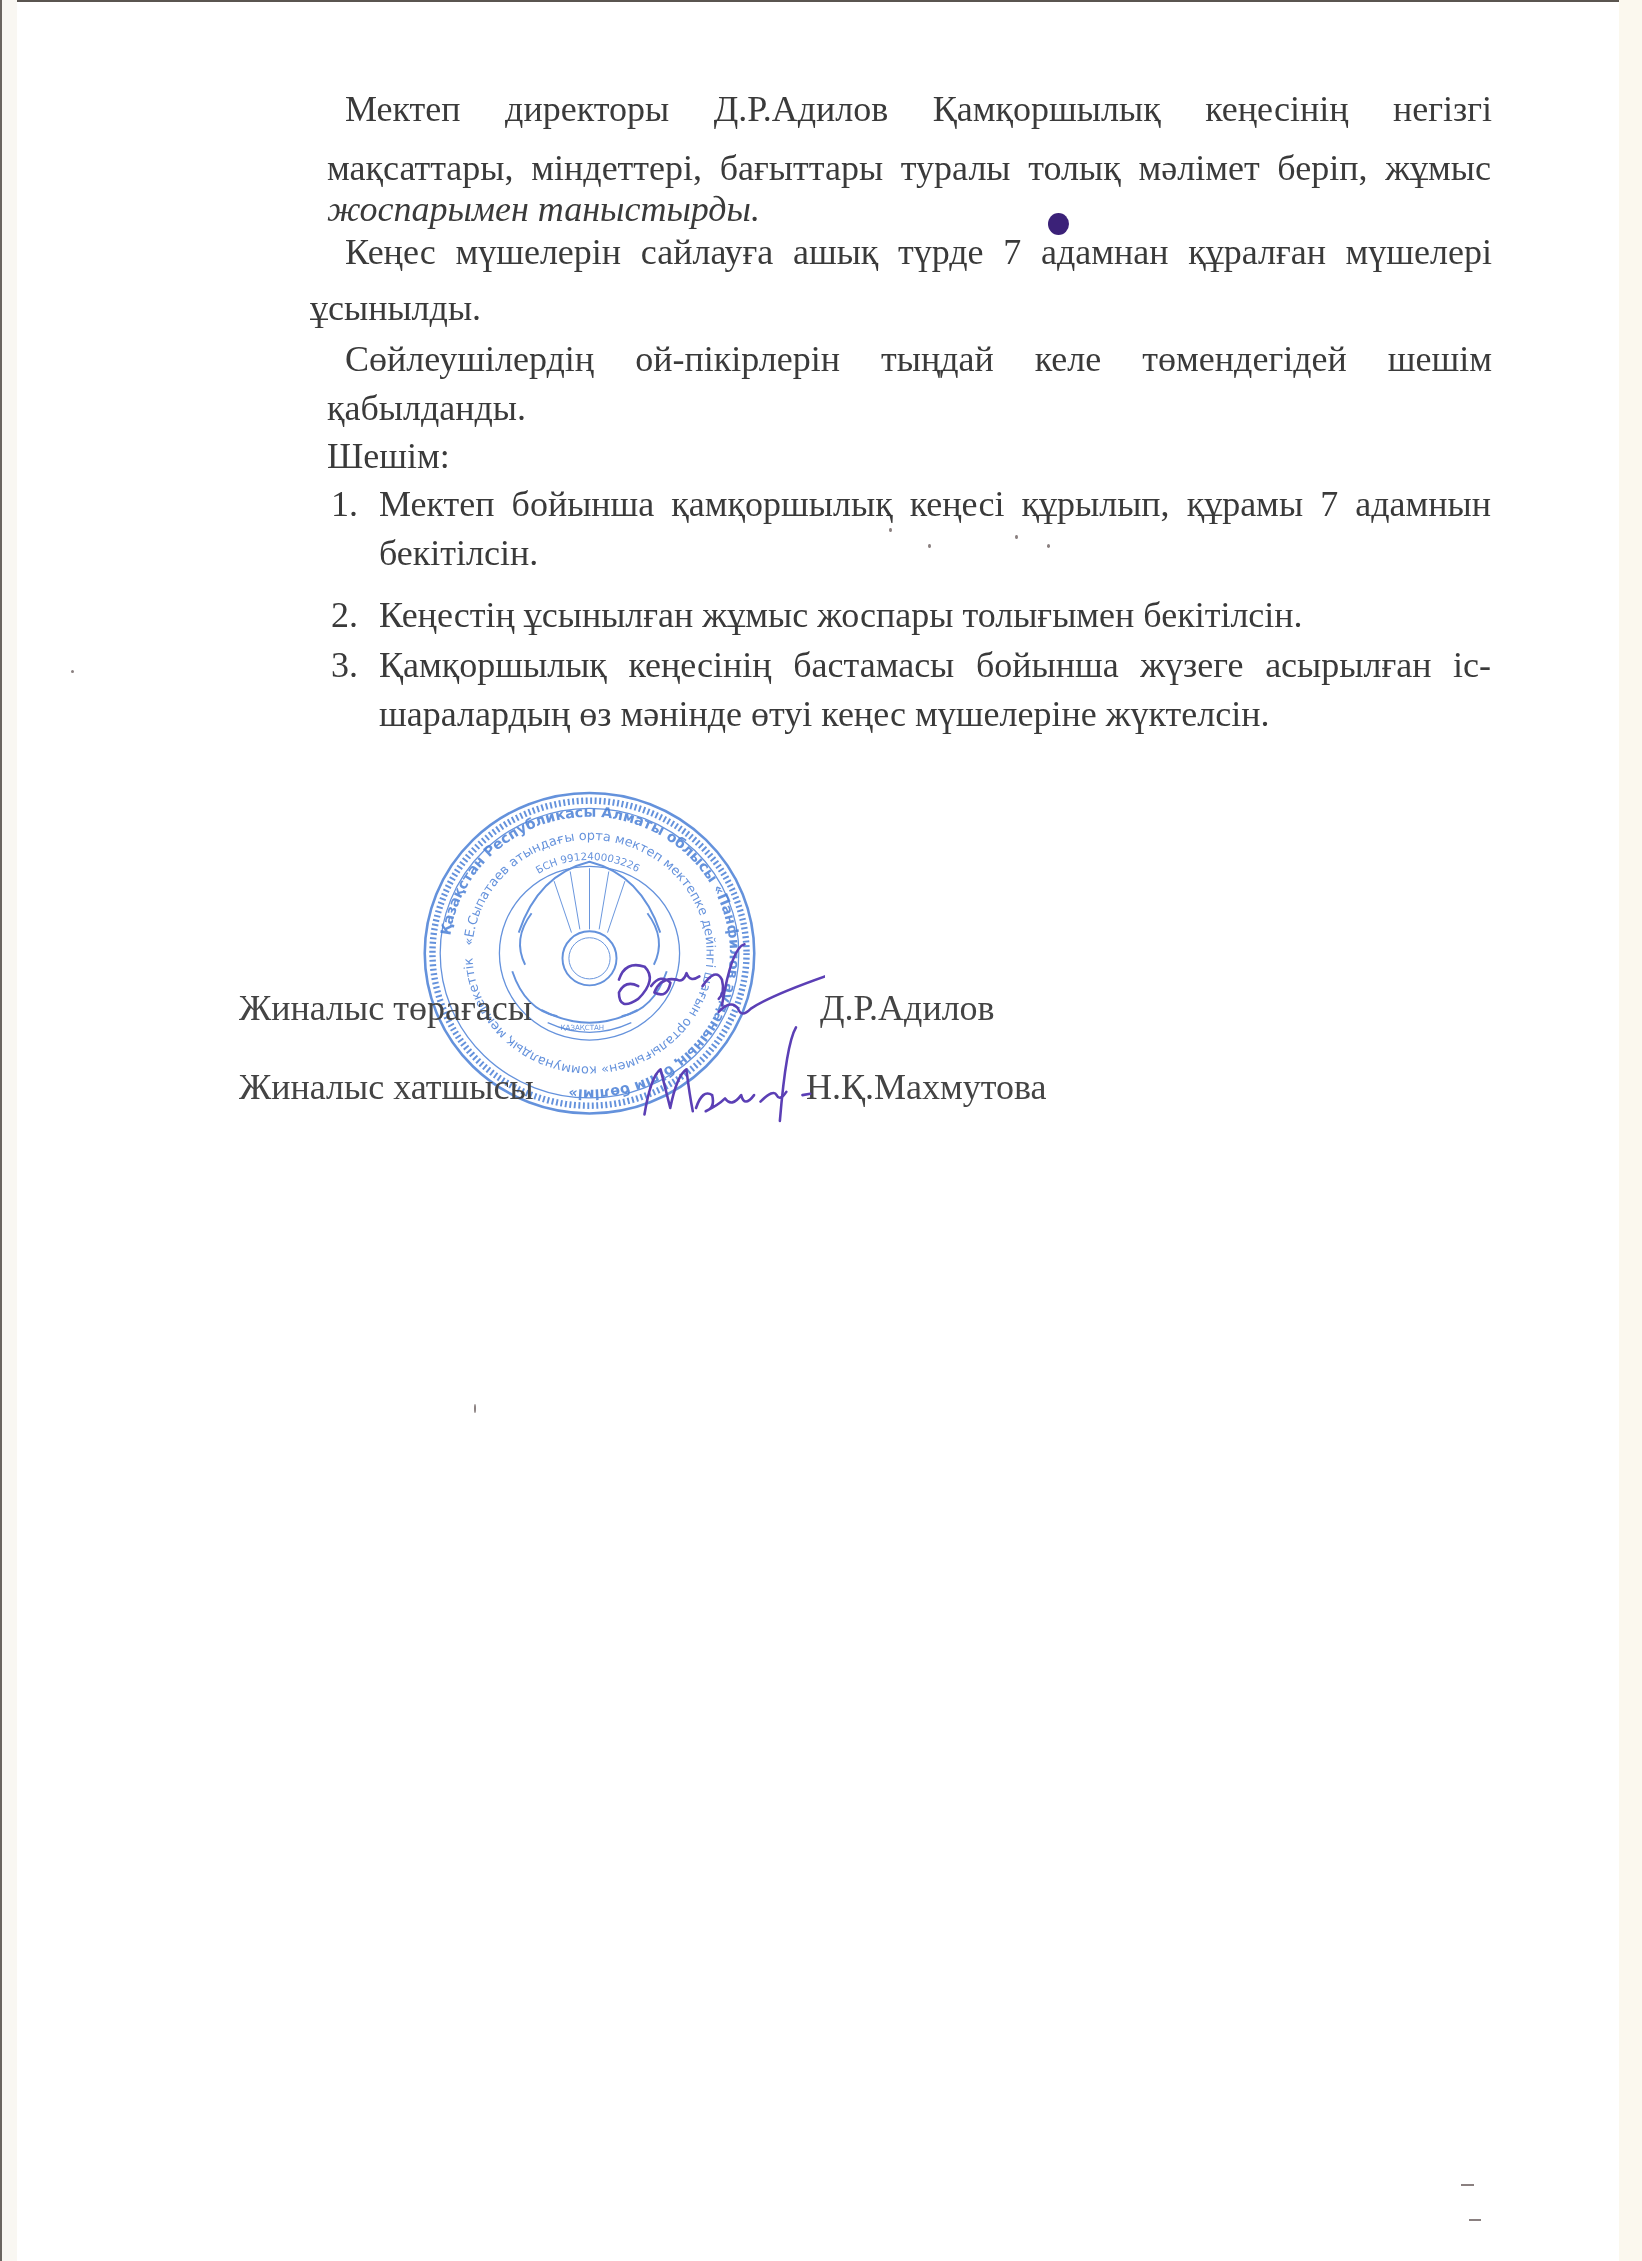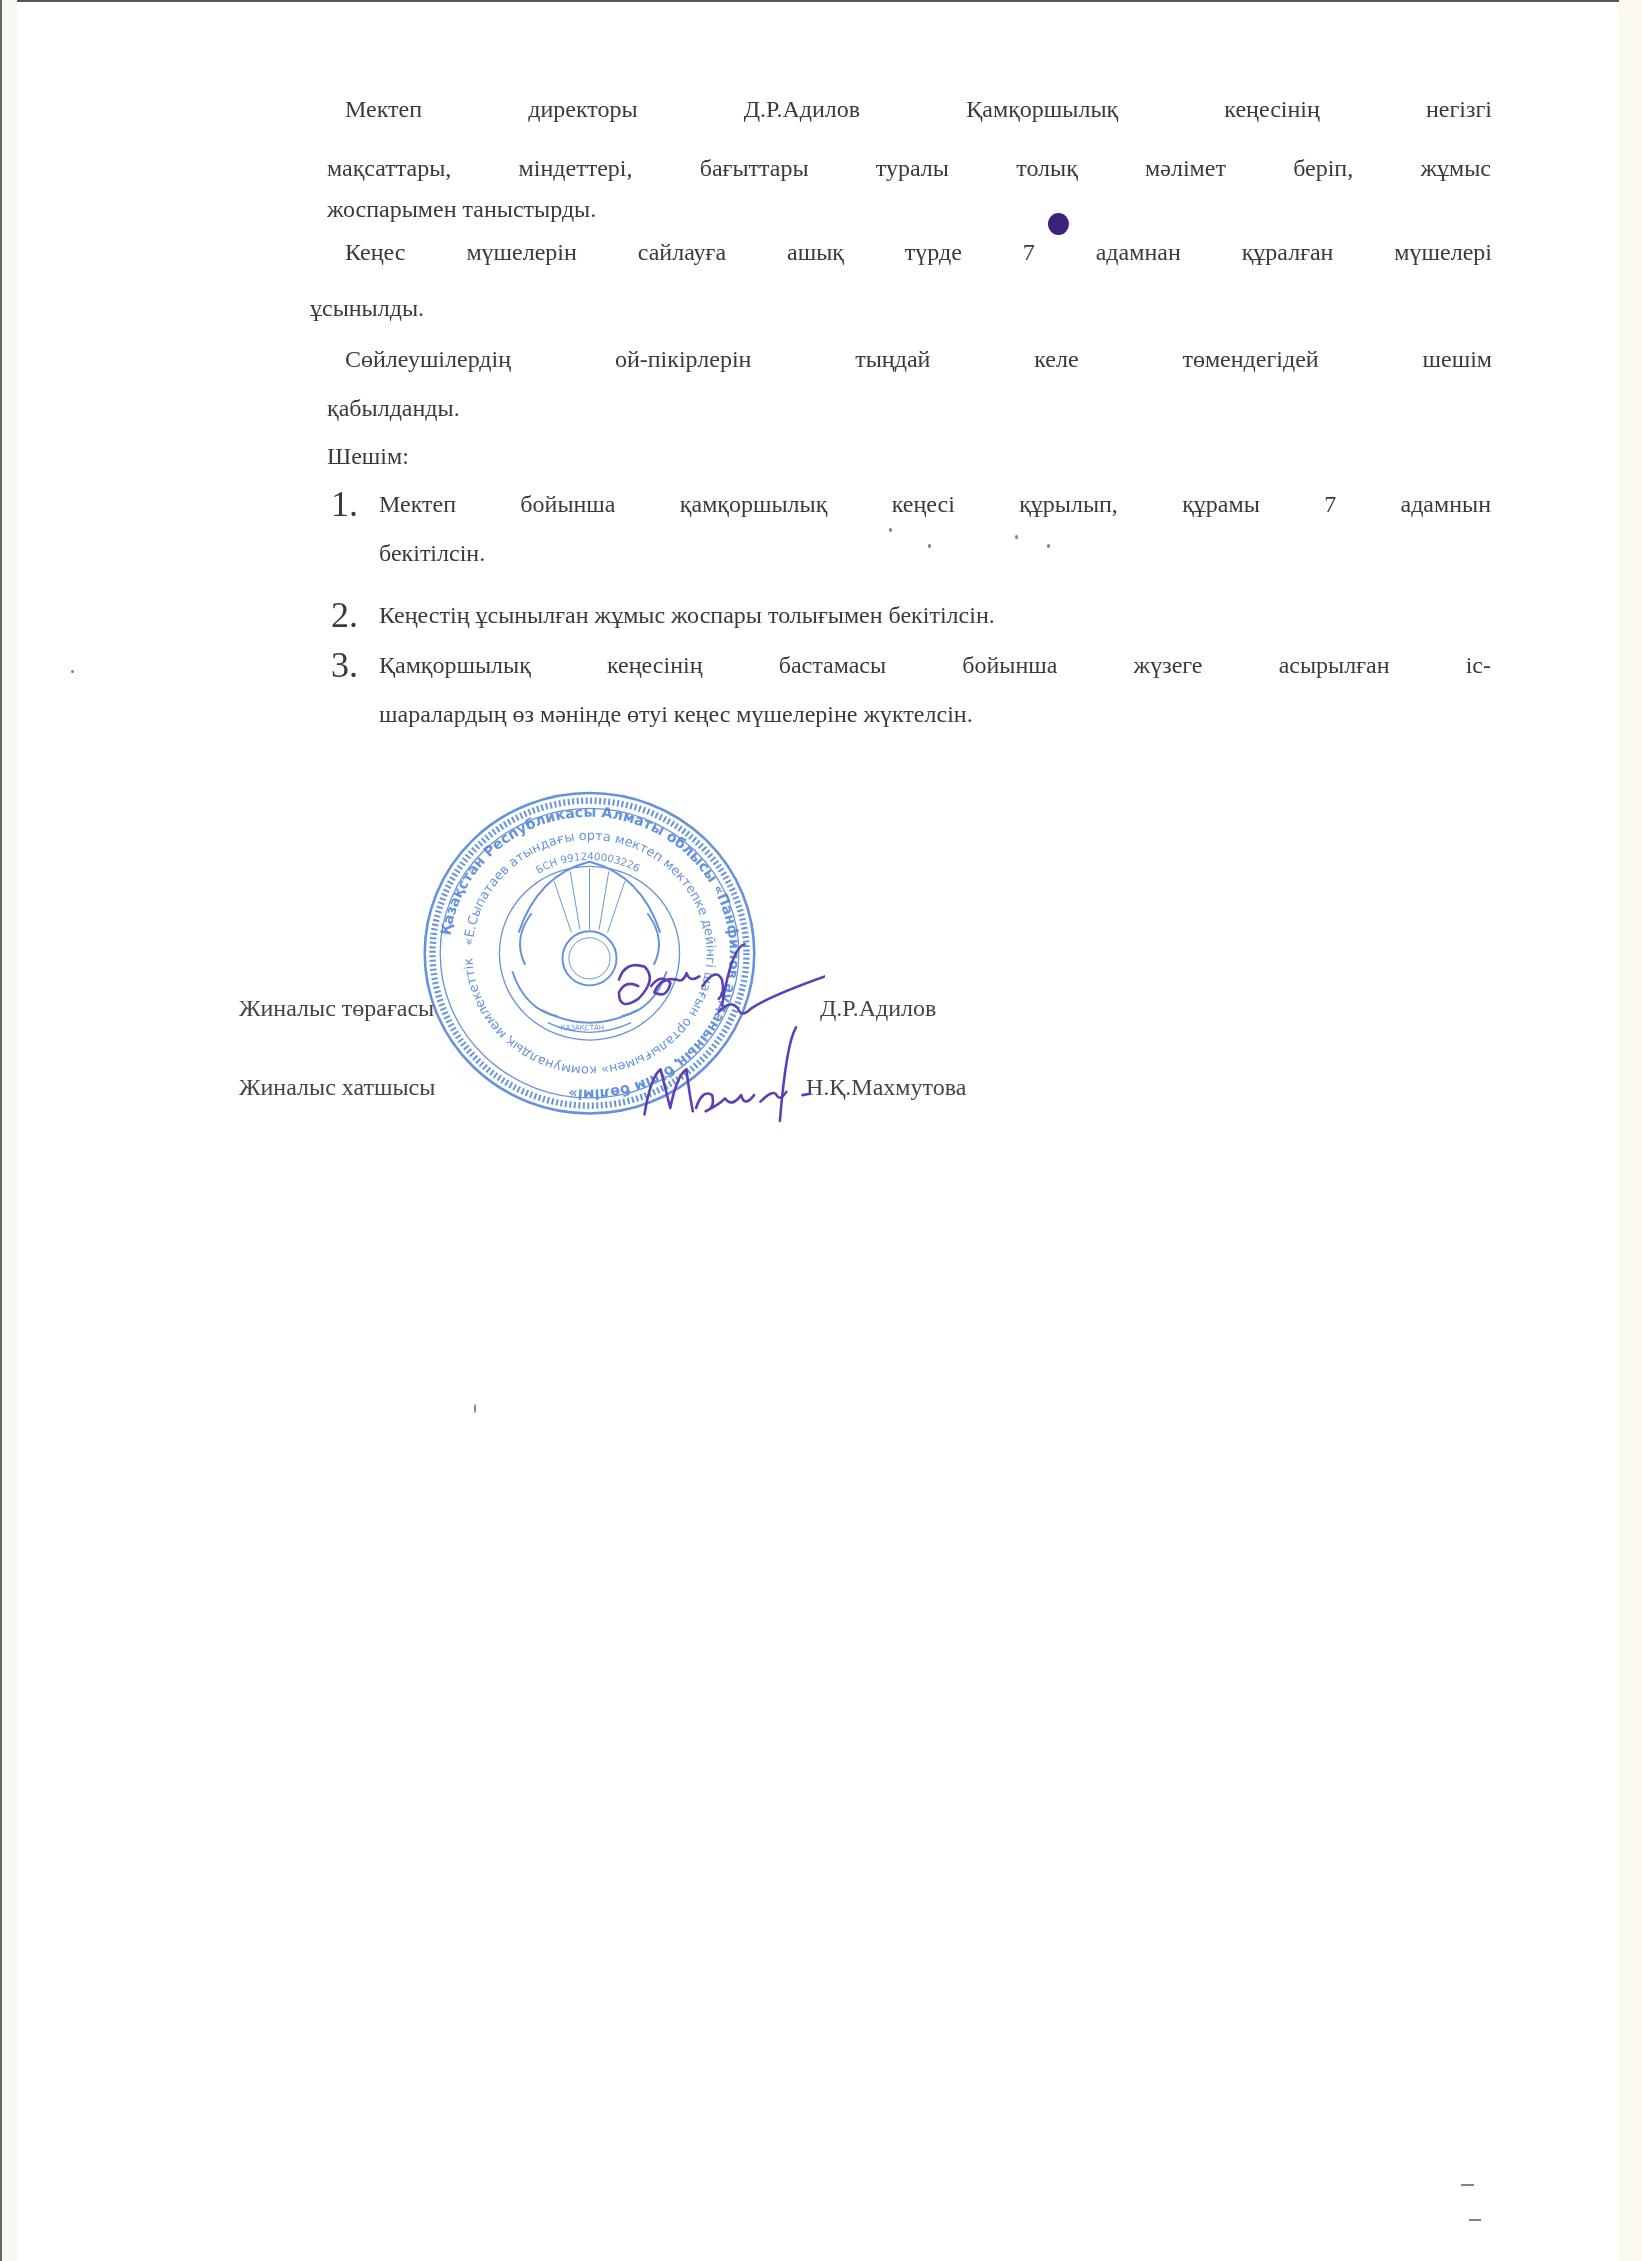--- a/index.html
+++ b/index.html
@@ -8,21 +8,21 @@
     background: #ffffff;
     font-family: "Liberation Serif", "DejaVu Serif", serif;
     color: #333333;
   }
   .edge-top { position: absolute; left: 0; top: 0; width: 1643px; height: 1.9px; background: #5a5550; }
   .edge-left { position: absolute; left: 0; top: 0; width: 1.9px; height: 2261px; background: #6a6560; }
   .strip-left { position: absolute; left: 1.9px; top: 0; width: 15.5px; height: 2261px; background: #f9f7f2; }
   .strip-right { position: absolute; right: 0; top: 0; width: 24px; height: 2261px; background: #fbf8ee; }
 
   .line {
-    position: absolute; font-size: 24px; line-height: 36px; white-space: nowrap;
+    position: absolute; font-size: 36px; line-height: 36px; white-space: nowrap;
     color: #3a3a3a;
   }
   .justify {
     text-align: justify; text-align-last: justify; white-space: normal;
   }
   .list-num { position: absolute; font-size: 36px; line-height: 36px; color: #3a3a3a; }
 
   .ink-dot {
     position: absolute; left: 1048px; top: 213px; width: 21px; height: 22px;
     border-radius: 50%; background: #3b2178;
@@ -34,21 +34,21 @@
 </head>
 <body>
 
 <div class="edge-top"></div>
 <div class="edge-left"></div>
 <div class="strip-left"></div>
 <div class="strip-right"></div>
 
 <div class="line justify" style="left:345px; top:91px; width:1147px;">Мектеп директоры Д.Р.Адилов Қамқоршылық кеңесінің негізгі</div>
 <div class="line justify" style="left:327px; top:142px; width:1164px;margin-top:8px;">мақсаттары, міндеттері, бағыттары туралы толық мәлімет беріп, жұмыс</div>
-<div class="line" style="left:327px; top:191px;">жоспарымен таныстырды.</div>
+<div class="line" style="left:327px; top:191px;font-style:italic;">жоспарымен таныстырды.</div>
 
 <div class="line justify" style="left:345px; top:234px; width:1147px;">Кеңес мүшелерін сайлауға ашық түрде 7 адамнан құралған мүшелері</div>
 <div class="line" style="left:310px; top:290px;">ұсынылды.</div>
 
 <div class="line justify" style="left:345px; top:341px; width:1147px;">Сөйлеушілердің ой-пікірлерін тыңдай келе төмендегідей шешім</div>
 <div class="line" style="left:327px; top:390px;">қабылданды.</div>
 
 <div class="line" style="left:327px; top:438px;">Шешім:</div>
 
 <div class="list-num" style="left:331px; top:486px;">1.</div>

